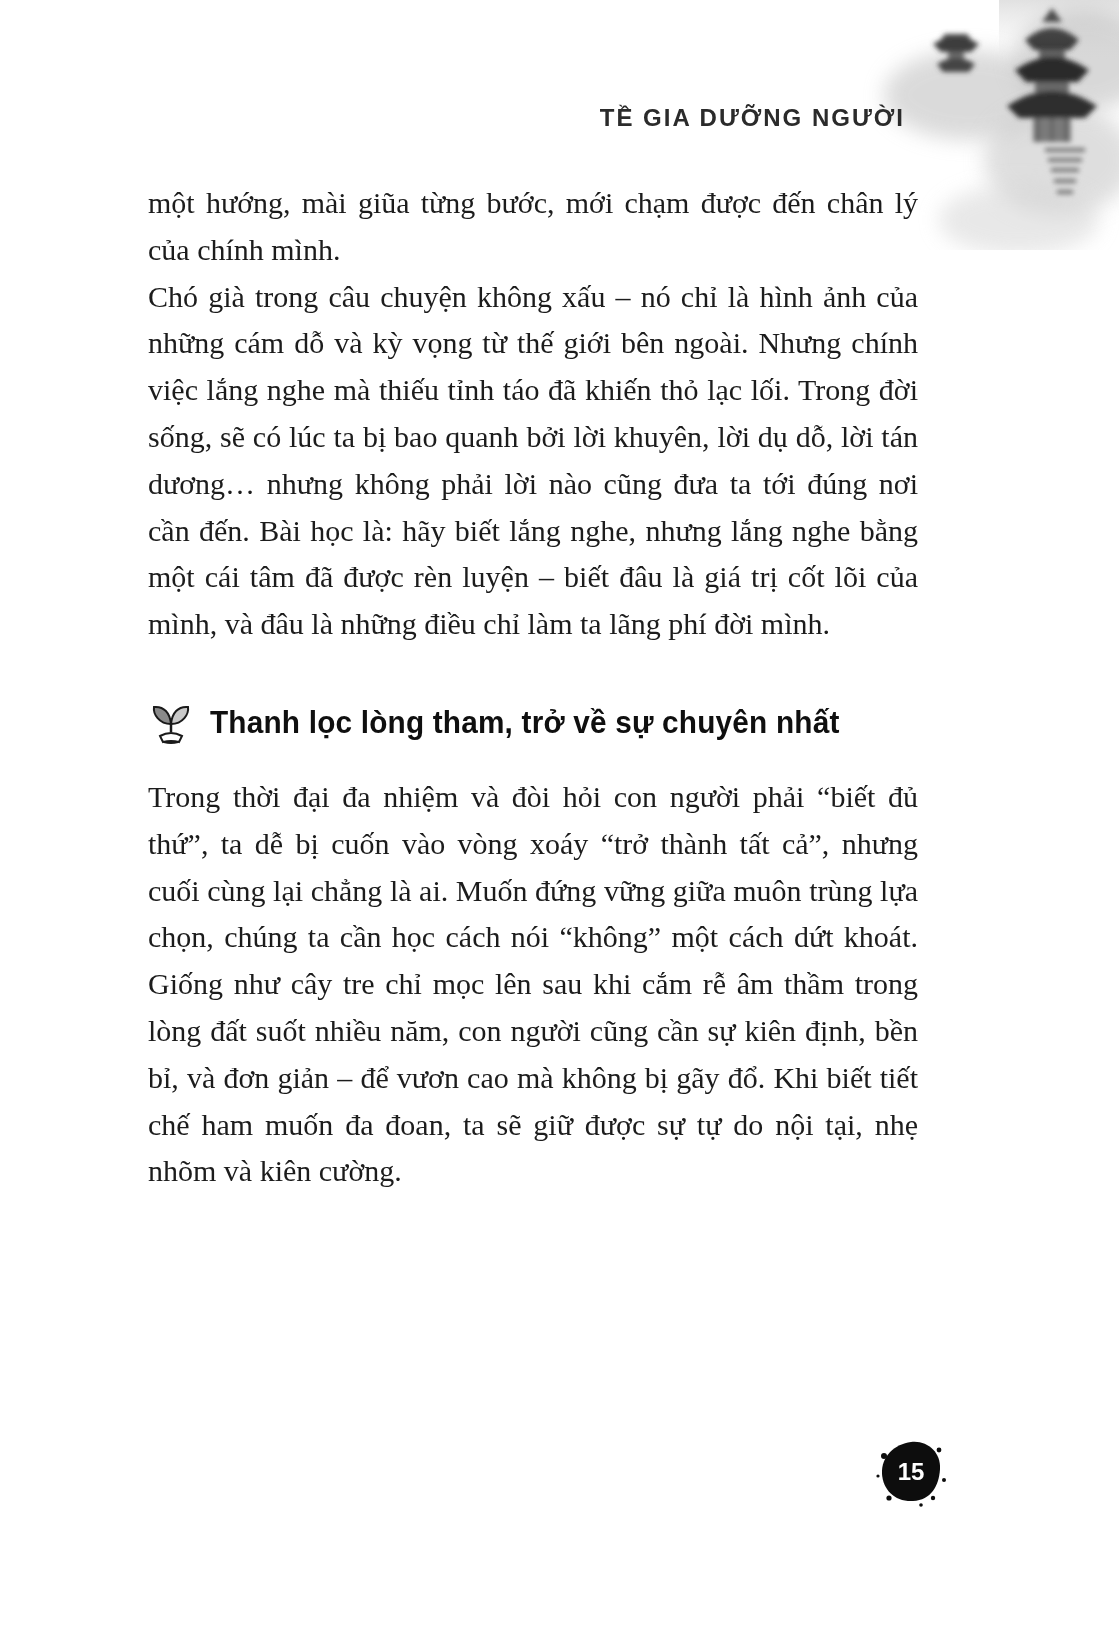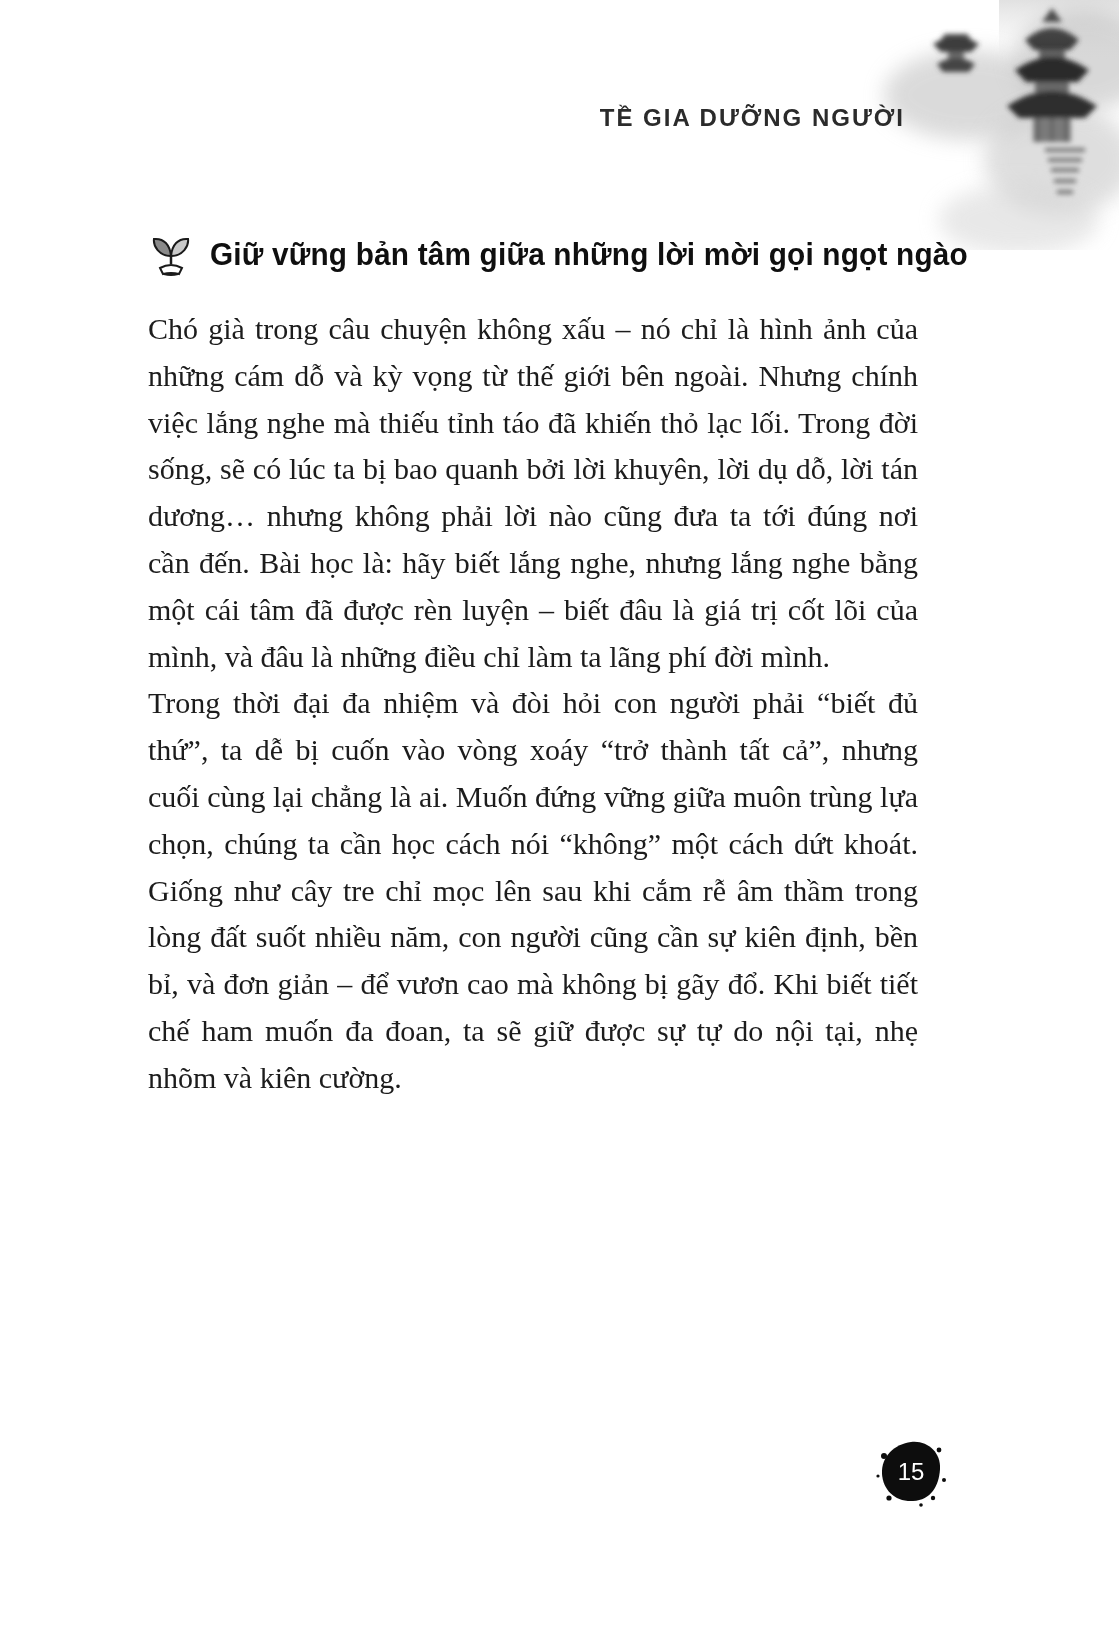--- a/index.html
+++ b/index.html
@@ -77,21 +77,21 @@
     height: 72px;
   }
   .page-number-badge .num {
     position: absolute;
     inset: 0;
     display: flex;
     align-items: center;
     justify-content: center;
     font-family: "Liberation Sans", sans-serif;
     font-size: 24px;
-    font-weight: normal;
+    font-weight: bold;
     color: #ffffff;
   }
 </style>
 </head>
 <body>
 
 <div class="page">
 
   <div class="illustration">
     <svg width="270" height="250" viewBox="0 0 270 250" xmlns="http://www.w3.org/2000/svg">
@@ -141,38 +141,39 @@
         <line x1="208" y1="192" x2="224" y2="192"></line>
       </g>
       <rect x="150" y="0" width="120" height="60" fill="url(#fade)" opacity="0.35"></rect>
     </svg>
   </div>
 
   <div class="running-head">TỀ GIA DƯỠNG NGƯỜI</div>
 
   <div class="content">
 
+    <p class="body-text">một hướng, mài giũa từng bước, mới chạm được đến chân lý của chính mình.</p>
+
+    <div class="section">
+      <p class="body-text">Chó già trong câu chuyện không xấu – nó chỉ là hình ảnh của những cám dỗ và kỳ vọng từ thế giới bên ngoài. Nhưng chính việc lắng nghe mà thiếu tỉnh táo đã khiến thỏ lạc lối. Trong đời sống, sẽ có lúc ta bị bao quanh bởi lời khuyên, lời dụ dỗ, lời tán dương… nhưng không phải lời nào cũng đưa ta tới đúng nơi cần đến. Bài học là: hãy biết lắng nghe, nhưng lắng nghe bằng một cái tâm đã được rèn luyện – biết đâu là giá trị cốt lõi của mình, và đâu là những điều chỉ làm ta lãng phí đời mình.</p>
+    </div>
 
     <div class="section">
       <div class="section-heading">
         <span class="sprout">
           <svg width="46" height="46" viewBox="0 0 46 46" xmlns="http://www.w3.org/2000/svg">
             <path d="M23 24 C11 24 5 14 6 7 C16 6 22 13 23 24 Z" fill="#8a8a8a" stroke="#1a1a1a" stroke-width="2"></path>
             <path d="M23 24 C35 24 41 14 40 7 C30 6 24 13 23 24 Z" fill="#c9c9c9" stroke="#1a1a1a" stroke-width="2"></path>
             <path d="M23 24 L23 32" stroke="#1a1a1a" stroke-width="2.5" fill="none"></path>
             <path d="M12 36 Q23 30 34 36 L31 42 Q23 40 15 42 Z" fill="#ffffff" stroke="#1a1a1a" stroke-width="2"></path>
             <path d="M16 42 Q23 44 30 42" stroke="#1a1a1a" stroke-width="2" fill="none"></path>
           </svg>
         </span>
-        <span class="heading-text">Giữ vững bản tâm giữa những lời mời gọi ngọt ngào</span>
+        <span class="heading-text">Thanh lọc lòng tham, trở về sự chuyên nhất</span>
       </div>
-      <p class="body-text">Chó già trong câu chuyện không xấu – nó chỉ là hình ảnh của những cám dỗ và kỳ vọng từ thế giới bên ngoài. Nhưng chính việc lắng nghe mà thiếu tỉnh táo đã khiến thỏ lạc lối. Trong đời sống, sẽ có lúc ta bị bao quanh bởi lời khuyên, lời dụ dỗ, lời tán dương… nhưng không phải lời nào cũng đưa ta tới đúng nơi cần đến. Bài học là: hãy biết lắng nghe, nhưng lắng nghe bằng một cái tâm đã được rèn luyện – biết đâu là giá trị cốt lõi của mình, và đâu là những điều chỉ làm ta lãng phí đời mình.</p>
-    </div>
-
-    <div class="section">
       <p class="body-text">Trong thời đại đa nhiệm và đòi hỏi con người phải “biết đủ thứ”, ta dễ bị cuốn vào vòng xoáy “trở thành tất cả”, nhưng cuối cùng lại chẳng là ai. Muốn đứng vững giữa muôn trùng lựa chọn, chúng ta cần học cách nói “không” một cách dứt khoát. Giống như cây tre chỉ mọc lên sau khi cắm rễ âm thầm trong lòng đất suốt nhiều năm, con người cũng cần sự kiên định, bền bỉ, và đơn giản – để vươn cao mà không bị gãy đổ. Khi biết tiết chế ham muốn đa đoan, ta sẽ giữ được sự tự do nội tại, nhẹ nhõm và kiên cường.</p>
     </div>
 
   </div>
 
   <div class="page-number-badge">
     <svg width="72" height="72" viewBox="0 0 72 72" xmlns="http://www.w3.org/2000/svg">
       <path d="M36 6 C52 4 66 16 65 33 C64 50 56 64 38 65 C20 66 8 54 7 38 C6 20 20 8 36 6 Z" fill="#0d0d0d"></path>
       <circle cx="9" cy="20" r="3" fill="#0d0d0d"></circle>
       <circle cx="64" cy="14" r="2.4" fill="#0d0d0d"></circle>

